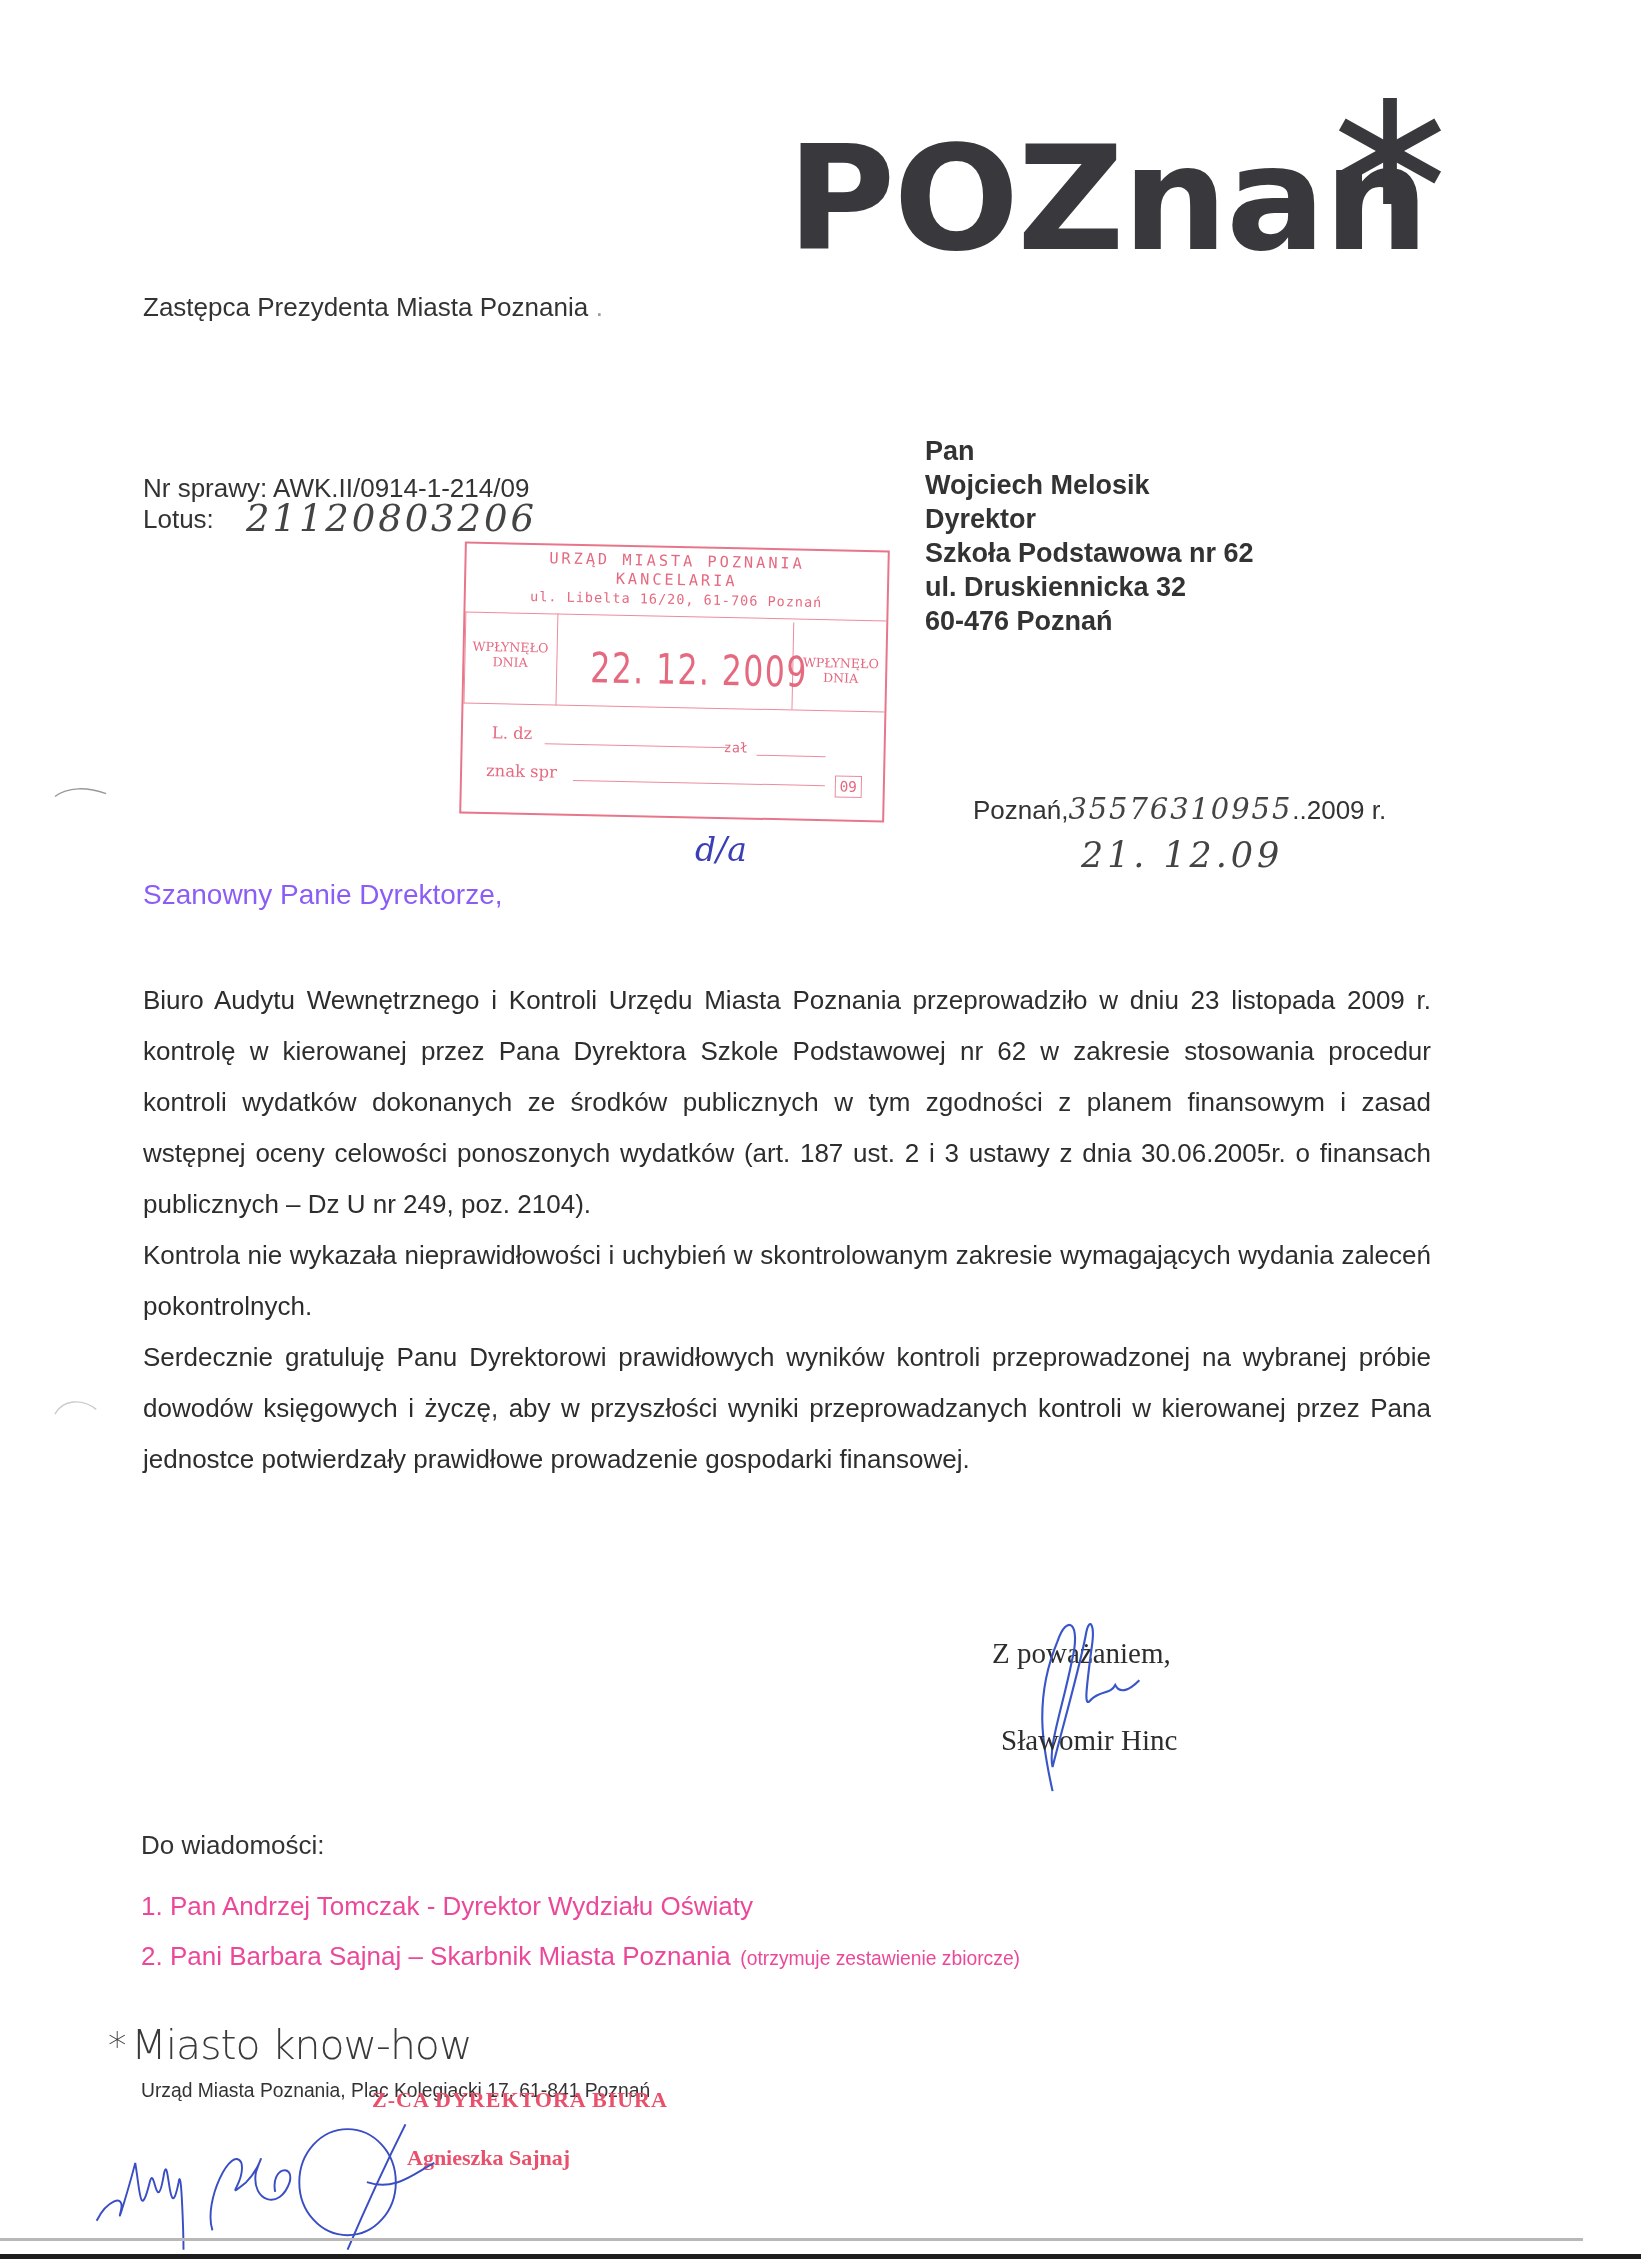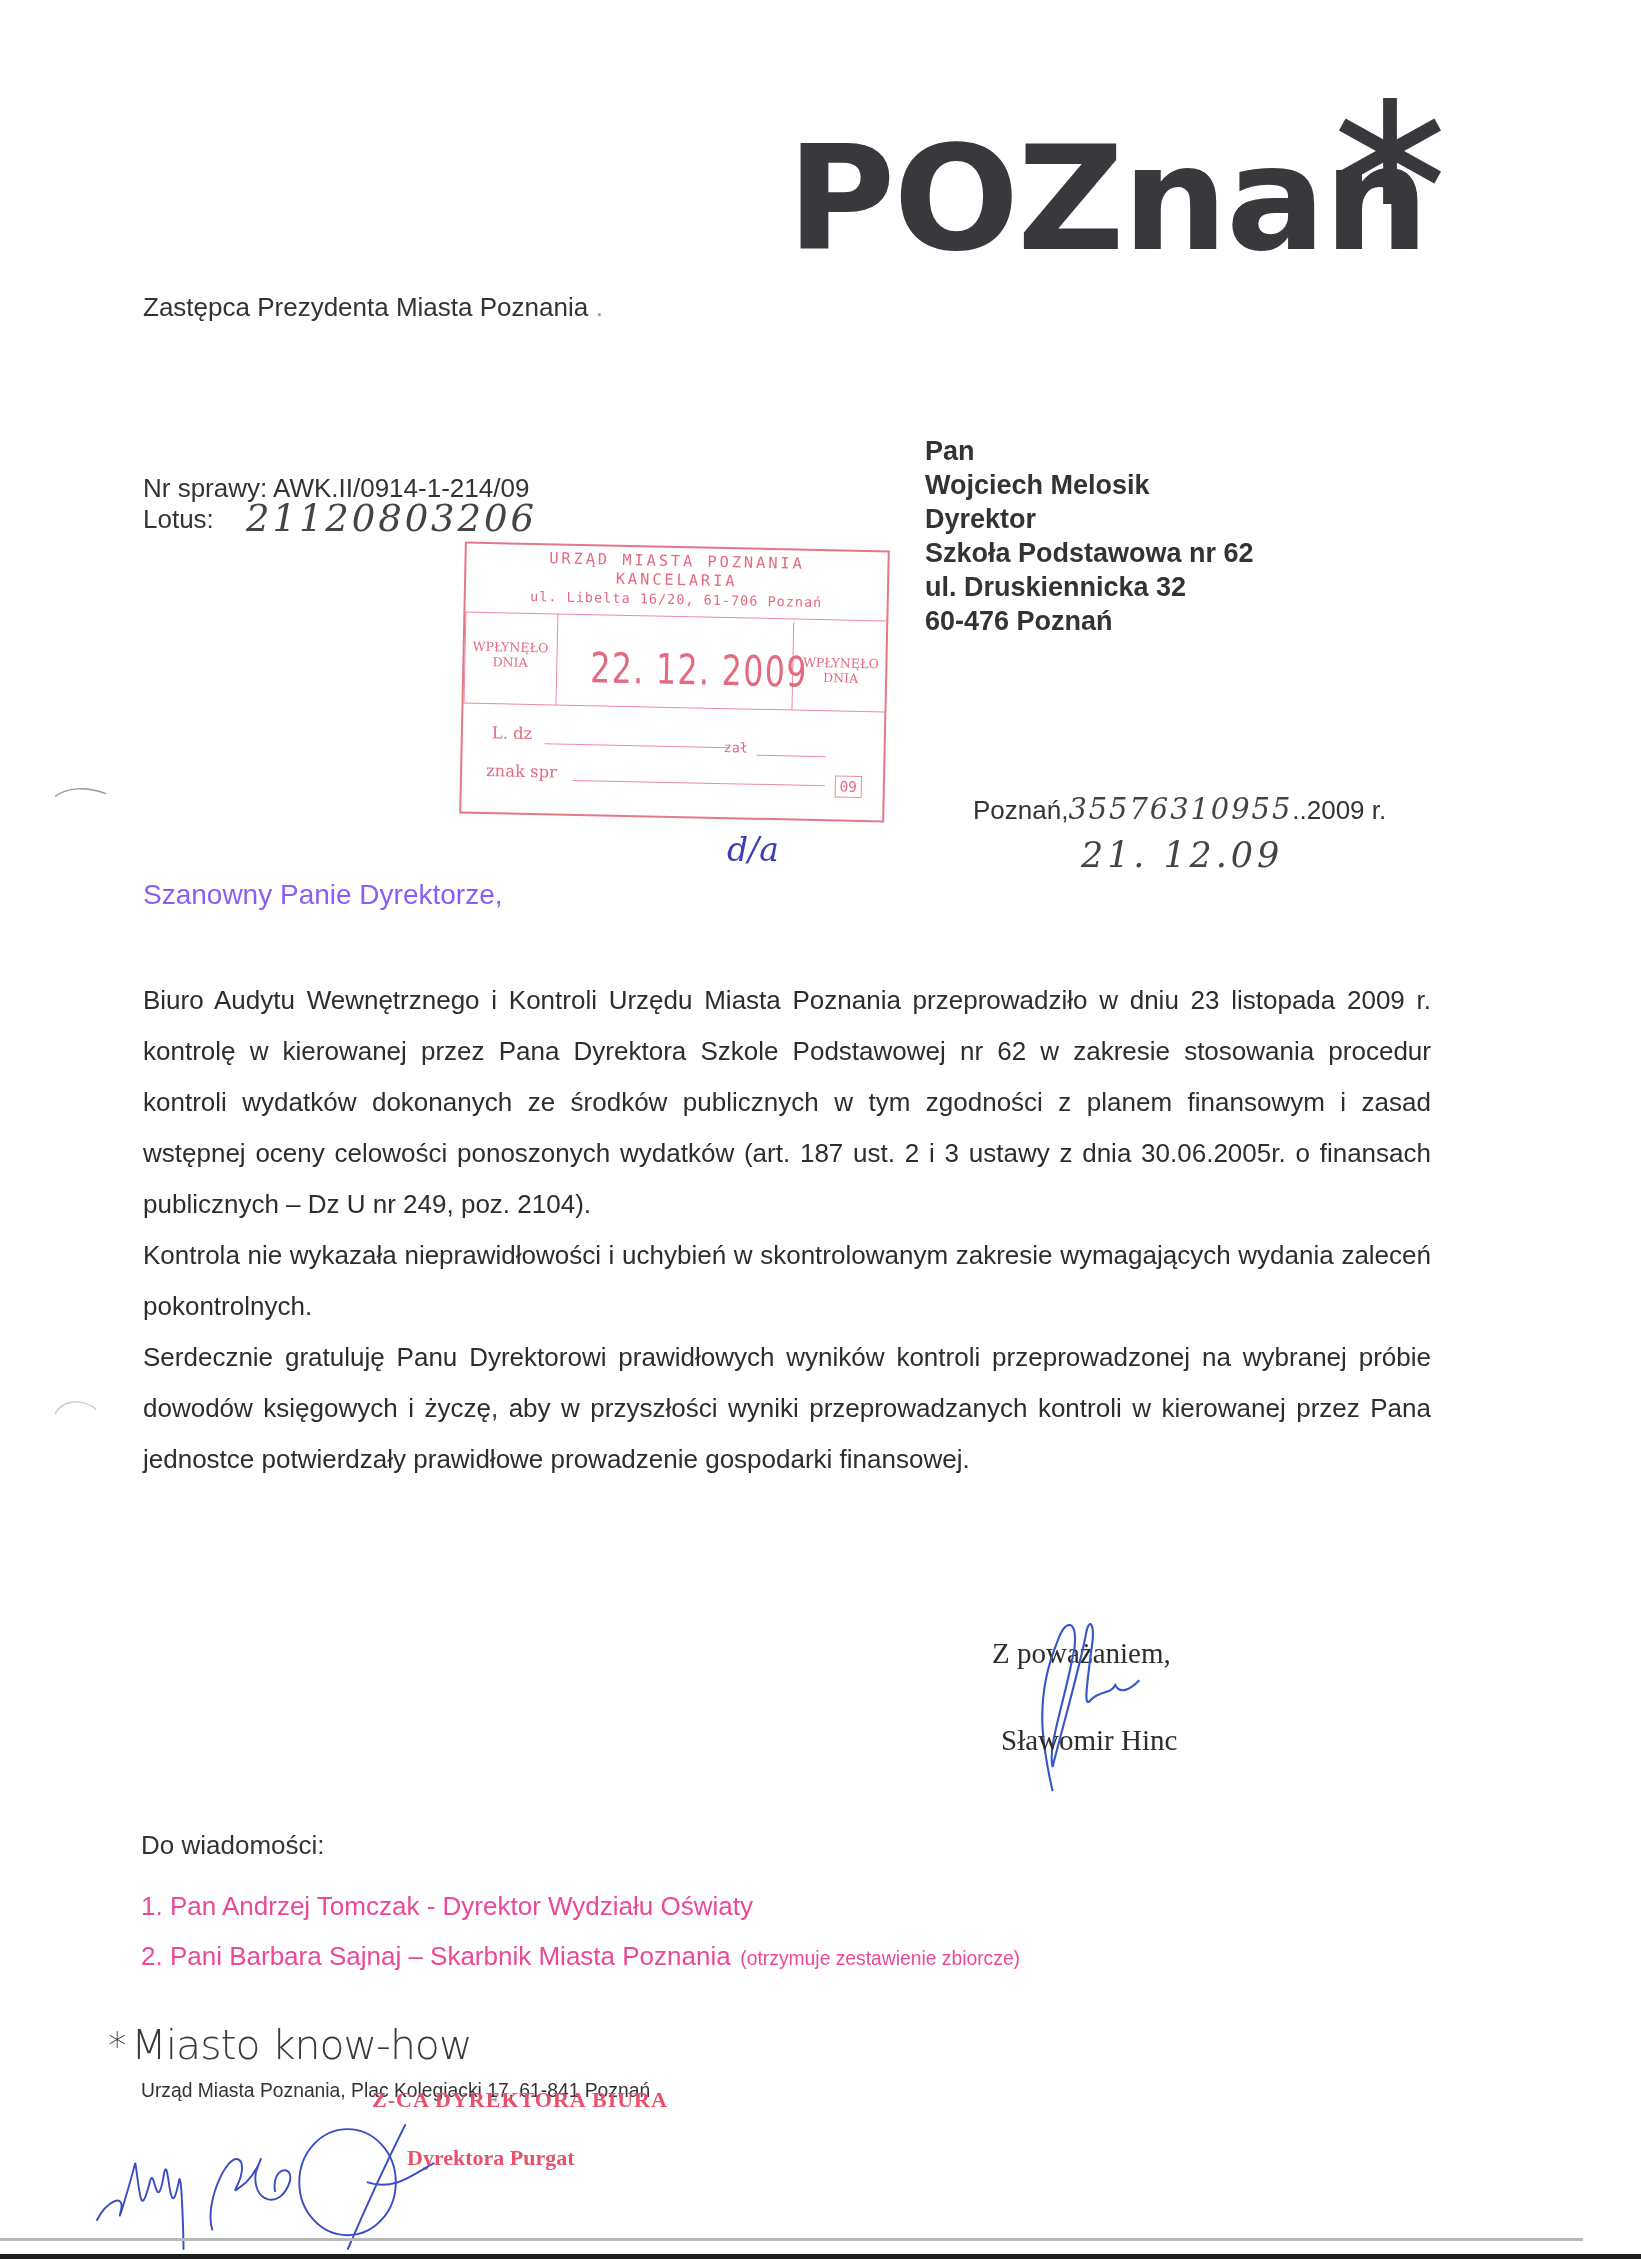--- a/index.html
+++ b/index.html
@@ -37,21 +37,21 @@
     .stamp .hdr { position: absolute; left: 0; right: 0; top: 3.9px; text-align: center; font-size: 15.4px; letter-spacing: 2.9px; line-height: 19.3px; }
     .stamp .hline { position: absolute; left: 0; right: 0; height: 0; border-top: 1.9px solid #ec8c9c; }
     .stamp .vline { position: absolute; width: 0; border-left: 1.9px solid #ec8c9c; }
     .stamp .recv { position: absolute; font-size: 12.6px; text-align: center; line-height: 15.4px; font-family: "DejaVu Serif", serif; }
     .stamp .date { position: absolute; left: 126px; top: 97px; font-size: 42px; letter-spacing: 1.9px; font-family: "DejaVu Sans", sans-serif; transform: scaleX(0.75); transform-origin: left top; }
     .stamp .ldz { position: absolute; left: 29px; top: 179px; font-size: 16.4px; font-family: "DejaVu Serif", serif; }
     .stamp .znak { position: absolute; left: 24px; top: 217px; font-size: 16.4px; font-family: "DejaVu Serif", serif; }
     .stamp .zl { position: absolute; left: 261px; top: 190px; font-size: 13.5px; }
     .stamp .yr { position: absolute; right: 21px; top: 224px; font-size: 14.5px; border: 1.9px solid #ec8c9c; padding: 1.9px 3.9px; }
 
-    .da-hand { left: 727px; top: 830px; font-family: "DejaVu Serif", serif; font-style: italic; font-size: 33px; color: #3b3fb5; }
+    .da-hand { left: 695px; top: 830px; font-family: "DejaVu Serif", serif; font-style: italic; font-size: 33px; color: #3b3fb5; }
 
     .place-date { left: 973px; top: 792px; font-size: 26px; color: #333; }
     .place-date .hand { font-family: "DejaVu Serif", serif; font-style: italic; font-size: 29px; color: #444; letter-spacing: 1.9px; }
     .date-hand { left: 1081px; top: 835px; font-family: "DejaVu Serif", serif; font-style: italic; font-size: 35px; color: #444; letter-spacing: 3.9px; }
 
     .salutation { left: 143px; top: 879px; font-size: 28px; color: #8b5cf6; }
 
     .body-text {
       left: 143px; top: 975px; width: 1288px; font-size: 26px; line-height: 51px;
       color: #2d2d2d; text-align: justify;
@@ -166,21 +166,21 @@
   <div><span>2. Pani Barbara Sajnaj – Skarbnik Miasta Poznania</span><span class="note">(otrzymuje zestawienie zbiorcze)</span></div>
 </div>
 
 <div class="abs tagline">
   <span class="star">*</span><span>Miasto know-how</span>
 </div>
 <div class="abs footer-addr">
   <div>Urząd Miasta Poznania, Plac Kolegiacki 17, 61-841 Poznań</div>
 </div>
 <div class="abs red-stamp-1">Z-CA DYREKTORA BIURA</div>
-<div class="abs red-stamp-2">Dyrektora Purgat</div>
+<div class="abs red-stamp-2">Agnieszka Sajnaj</div>
 
 <svg class="abs bottom-sigs" viewBox="0 0 600 130">
   <g fill="none" stroke="#3a4ec4" stroke-width="2">
     <path d="M10 100 C 20 80, 40 70, 35 90 C 30 110, 45 60, 50 40 C 55 70, 55 100, 65 60 C 70 40, 72 100, 80 50 C 85 30, 85 110, 95 60 C 98 40, 100 120, 100 130"></path>
     <path d="M130 110 C 120 80, 150 20, 160 40 C 165 60, 140 80, 165 60 C 180 45, 185 20, 175 50 C 170 80, 200 90, 210 60 C 215 40, 190 45, 195 70"></path>
     <ellipse cx="270" cy="60" rx="50" ry="55"></ellipse>
     <path d="M270 130 C 300 60, 320 20, 330 0 M 290 60 C 320 70, 340 50, 360 40"></path>
   </g>
 </svg>
 

